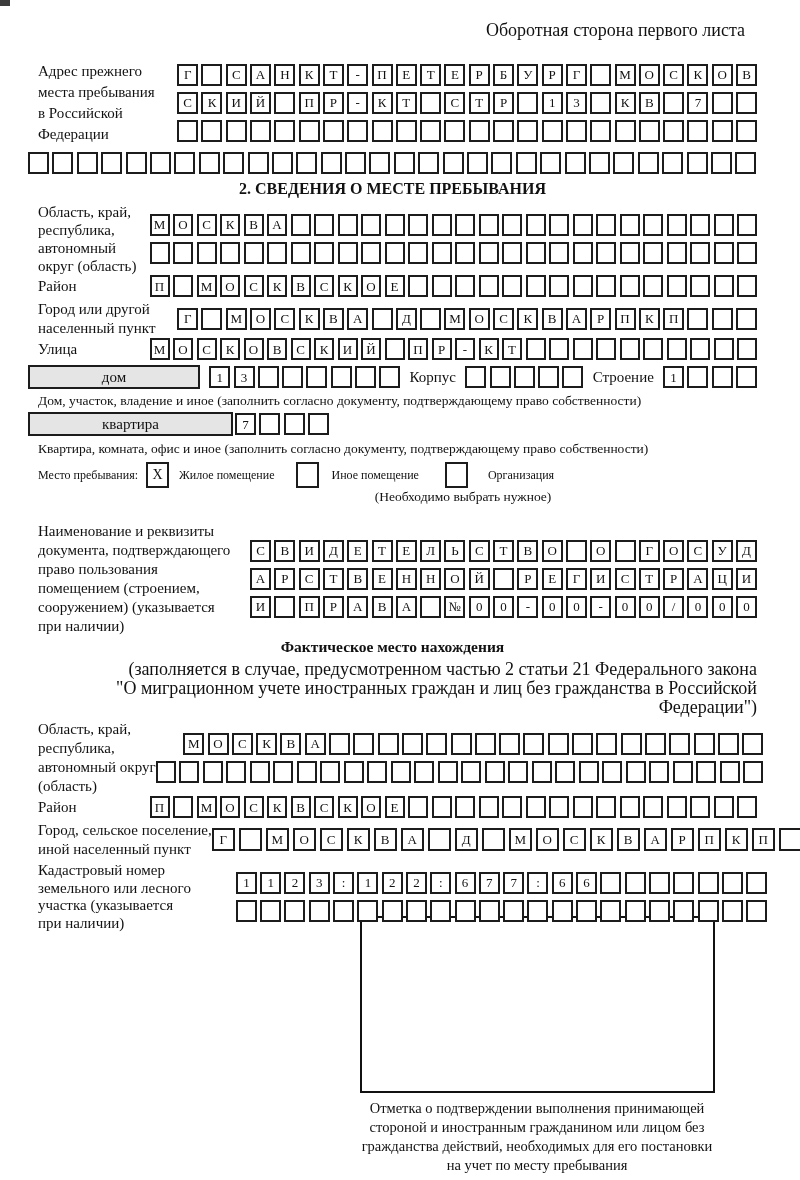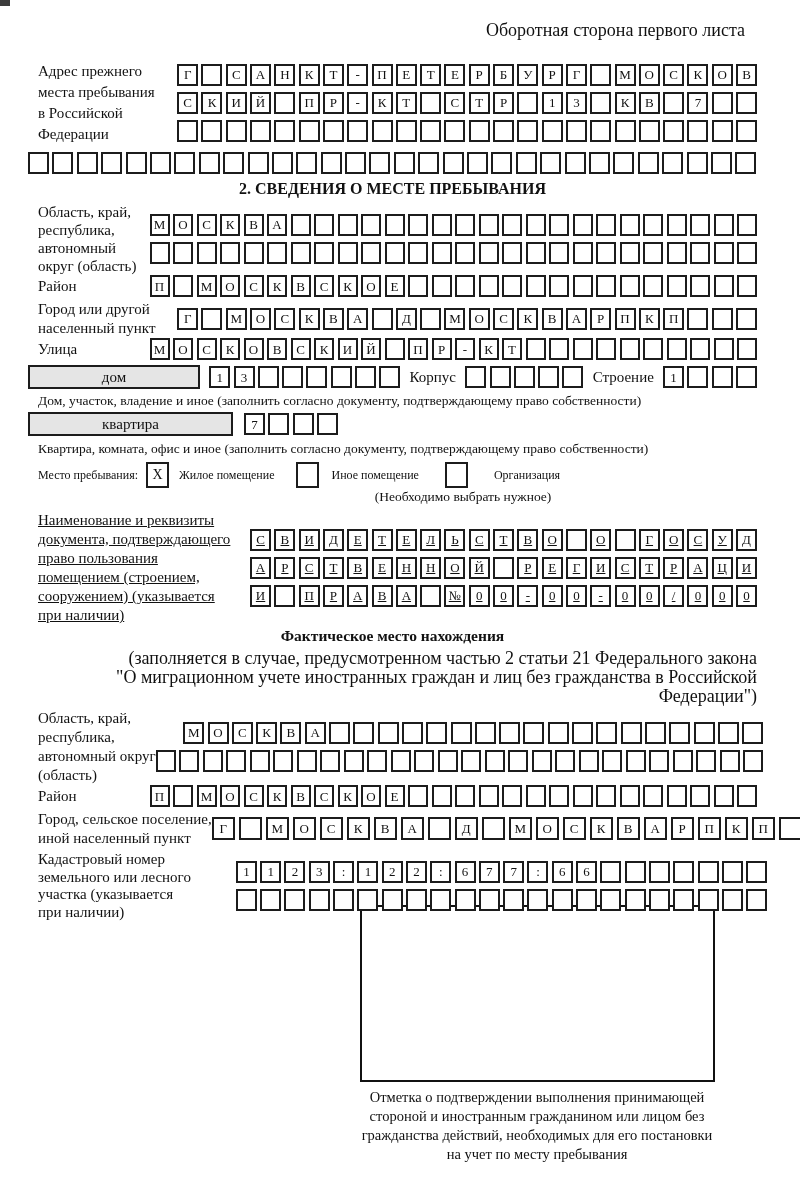--- a/index.html
+++ b/index.html
@@ -50,34 +50,34 @@
 
   .domrow { margin-top: 5px; display: flex; align-items: center; justify-content: space-between; }
   .widebox {
     height: 24px; border: 2px solid #1c1c1c;
     display: flex; align-items: center; justify-content: center;
     font-size: 15px; background: #e5e5e5;
   }
   .w-dom { width: 172px; }
   .w-kvart { width: 205px; }
   .inline-label { font-size: 15px; white-space: nowrap; }
-  .kvartrow { margin-top: 2px; display: flex; align-items: center; gap: 11px; }
+  .kvartrow { margin-top: 2px; display: flex; align-items: center; gap: 2px; }
   .cap-dom { margin-top: 3px; }
   .cap-kvart { margin-top: 4px; }
 
   .mestorow { margin-top: 4px; display: flex; align-items: center; padding-left: 10px; }
   .chk {
     width: 23px; height: 26px; border: 2px solid #1c1c1c;
     display: inline-flex; align-items: center; justify-content: center;
     font-size: 14px; flex: none; background:#fff;
   }
   .mestorow .opt-label { font-size: 12px; white-space: nowrap; }
   .cap-mesto { margin-top: 0px; text-align: center; width: 420px; margin-left: 225px; }
 
-  .f-doc { margin-top: 4px; text-decoration: underline; }
+  .f-doc { margin-top: 15px; }
   .f-doc .flabel { line-height: 19px; }
 
   .fact-title { text-align: center; font-weight: bold; font-size: 15.5px; margin-top: 2px; height: 20px; }
   .fact-cap { text-align: right; font-size: 18px; line-height: 19px; margin-top: 2px; }
 
   .f-fo { margin-top: 2px; }
   .f-kad { margin-top: 2px; gap: 45px; }
   .f-kad .flabel { line-height: 17.5px; }
 
   .stamp-wrap { width: 400px; margin-left: auto; margin-right: 20px; margin-top: -16px; text-align: center; }
@@ -426,21 +426,21 @@
   </div>
   <div class="caption left cap-kvart">Квартира, комната, офис и иное (заполнить согласно документу, подтверждающему право собственности)</div>
 
   <div class="mestorow">
     <span class="opt-label">Место пребывания:</span>
     <span class="chk" style="margin-left:8px;">X</span>
     <span class="opt-label" style="margin-left:10px;">Жилое помещение</span>
     <span class="chk" style="margin-left:22px;"></span>
     <span class="opt-label" style="margin-left:12px;">Иное помещение</span>
     <span class="chk" style="margin-left:26px;"></span>
-    <span class="opt-label" style="margin-left:26px;text-align:right;">Организация</span>
+    <span class="opt-label" style="margin-left:20px;text-align:right;">Организация</span>
   </div>
   <div class="caption cap-mesto">(Необходимо выбрать нужное)</div>
 
   <div class="field f-doc">
     <div class="flabel">
       <div>Наименование и реквизиты</div>
       <div>документа, подтверждающего</div>
       <div>право пользования</div>
       <div>помещением (строением,</div>
       <div>сооружением) (указывается</div>

